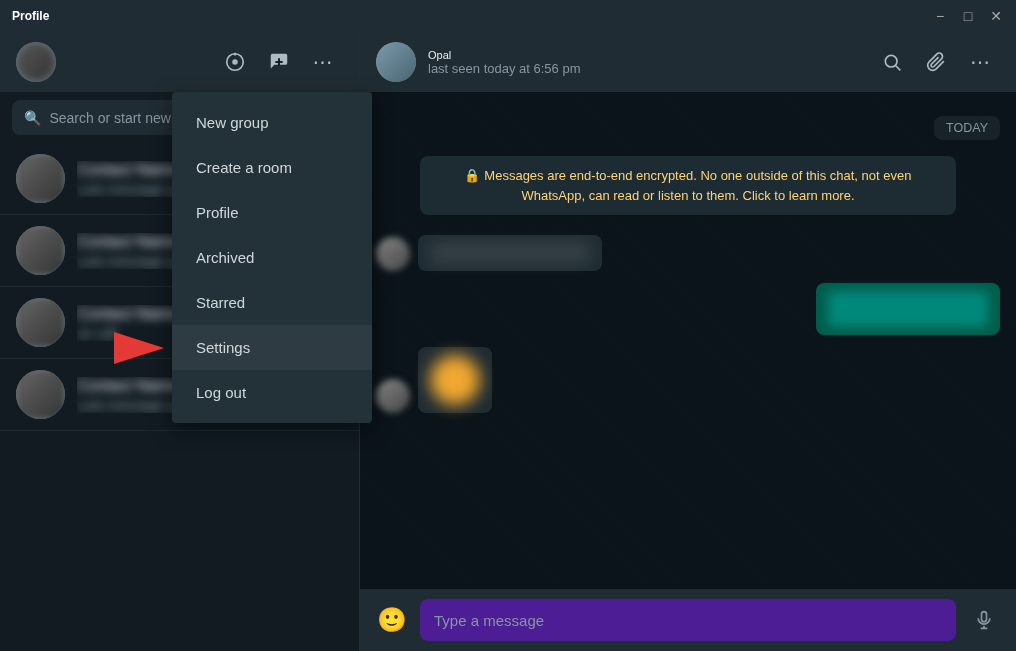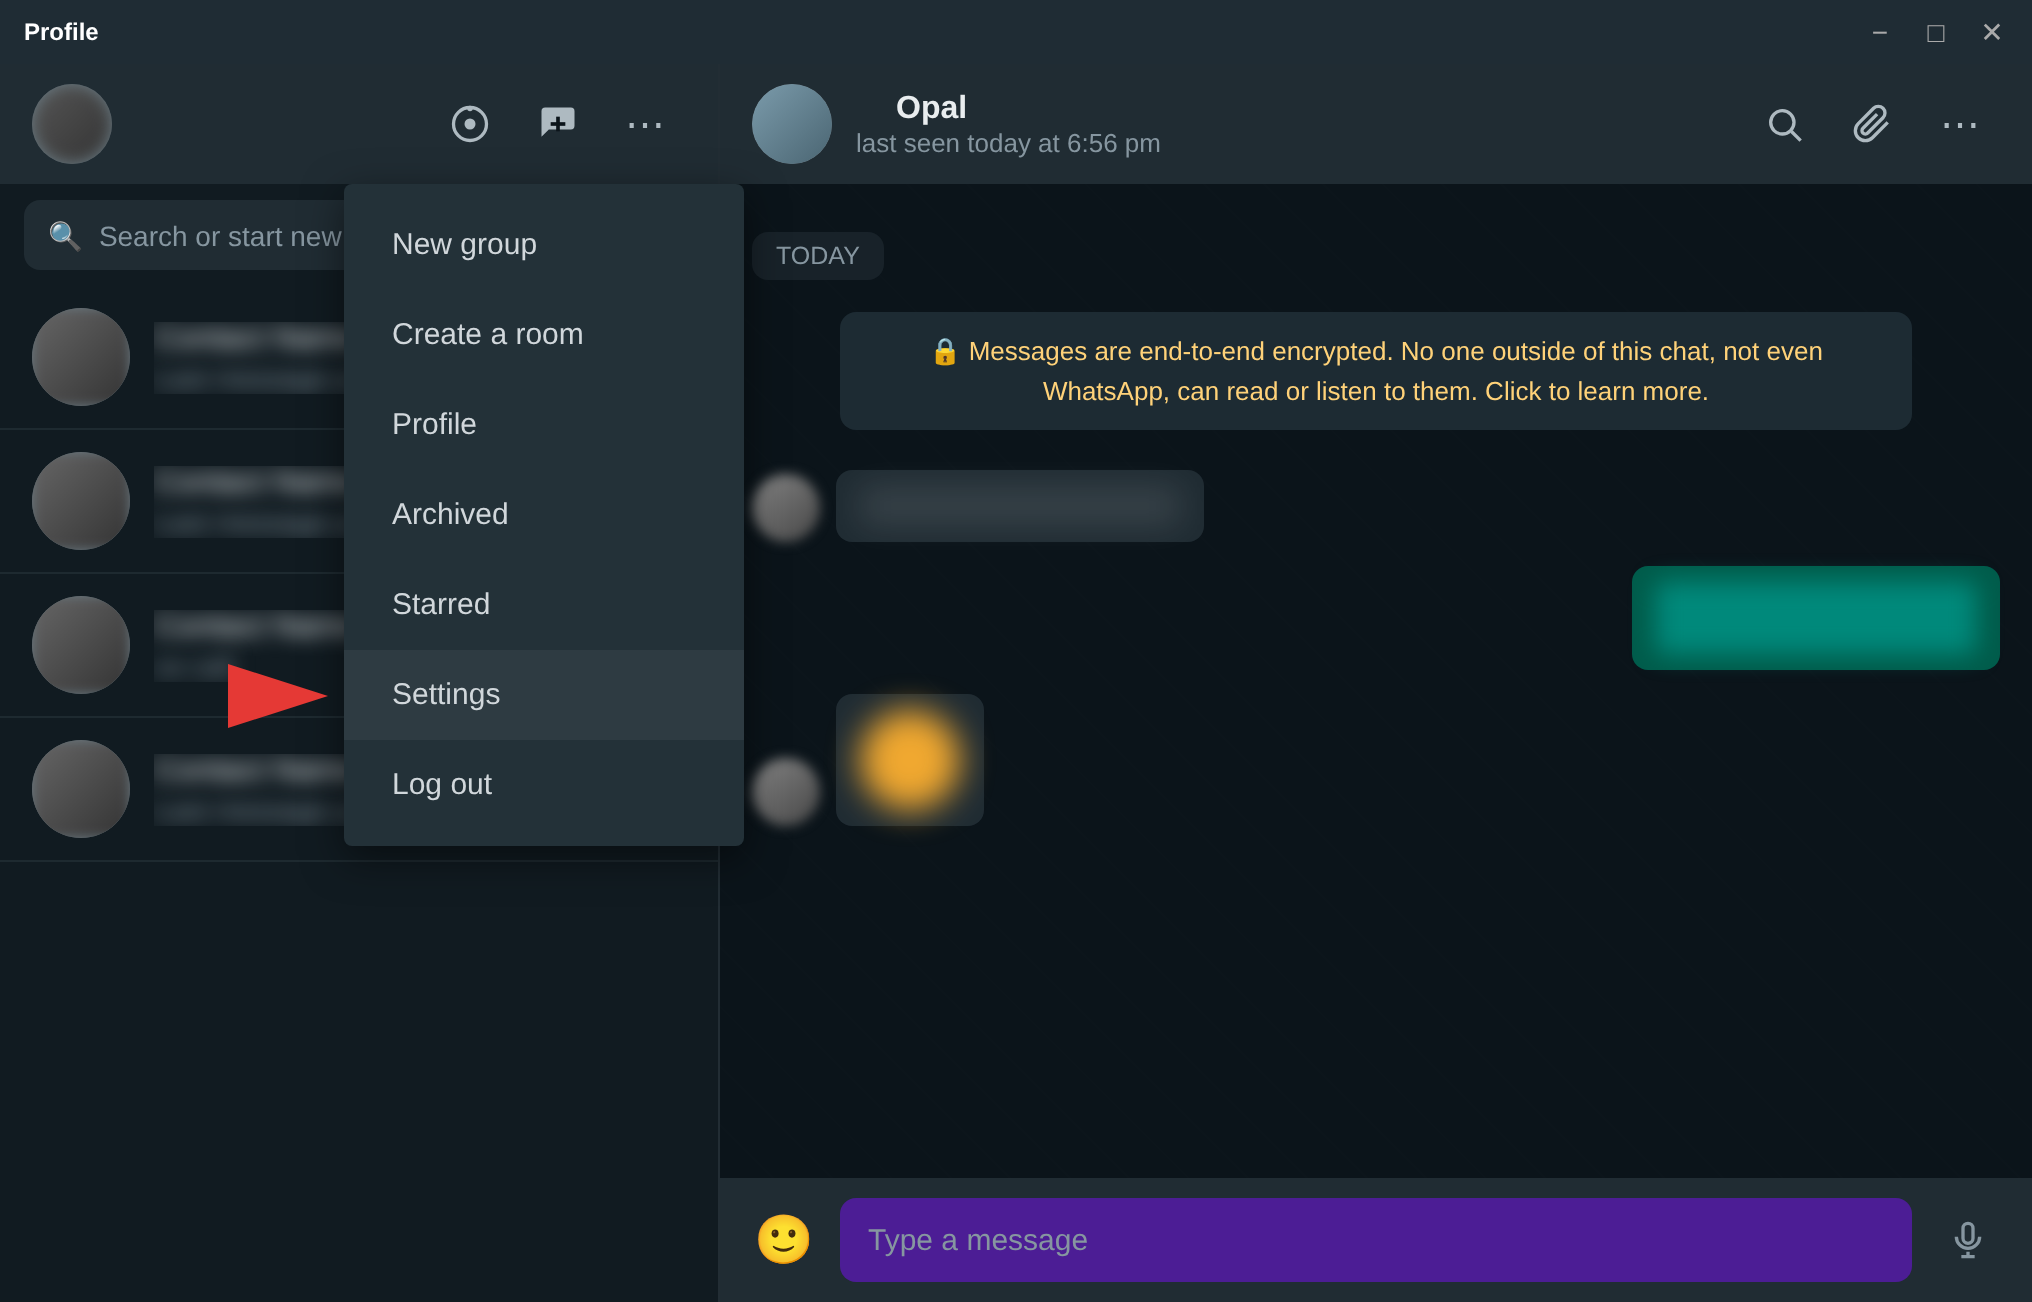--- a/index.html
+++ b/index.html
@@ -255,23 +255,22 @@
     }
     .chat-header-avatar {
       width: 40px;
       height: 40px;
       border-radius: 50%;
       background: #6b7c85;
       overflow: hidden;
     }
     .chat-header-info .name {
       color: #e9edef;
-      font-size: 16px;
-      font-weight: 700;
-      margin-left: 20px;
+      font-size: 11px;
+      font-weight: 400;
     }
     .chat-header-info .status {
       color: #8696a0;
       font-size: 13px;
     }
     .chat-header-icons {
       display: flex;
       gap: 4px;
     }
 
@@ -282,21 +281,21 @@
       padding: 16px;
       display: flex;
       flex-direction: column;
       position: relative;
       z-index: 5;
     }
 
     
     .today-badge {
       display: flex;
-      justify-content: flex-start;
+      justify-content: flex-end;
       margin: 8px 0;
     }
     .today-badge-inner {
       background: #182229;
       color: #8696a0;
       padding: 5px 12px;
       border-radius: 8px;
       font-size: 12.5px;
     }
 

